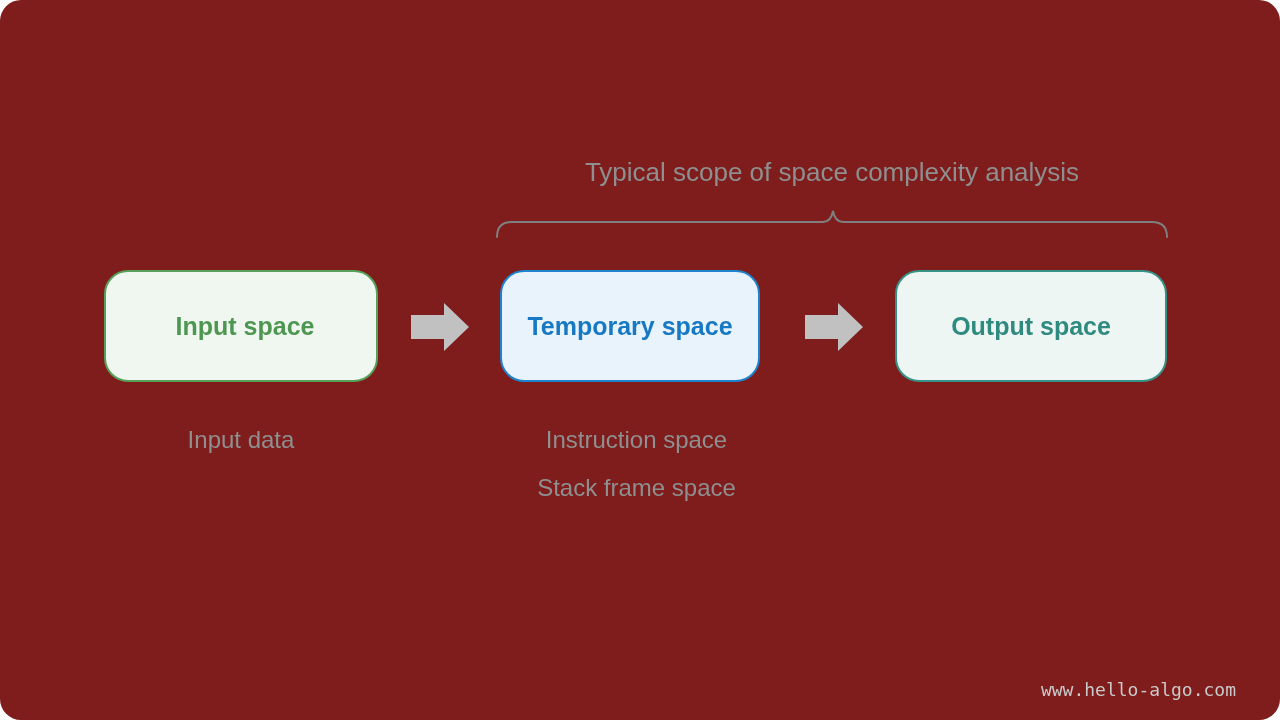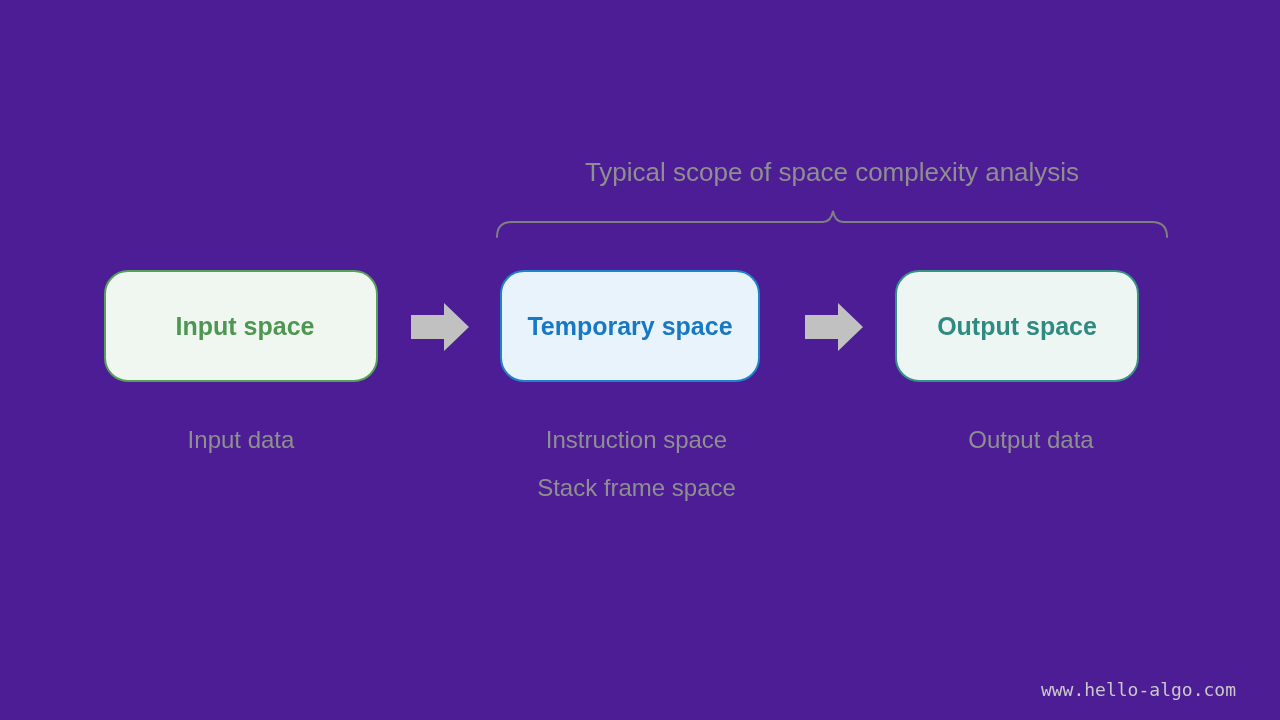--- a/index.html
+++ b/index.html
@@ -4,23 +4,24 @@
 <style>
   html, body {
     margin: 0;
     padding: 0;
     background: #ffffff;
   }
   .canvas {
     position: relative;
     width: 1280px;
     height: 720px;
-    background: #4c1d95;
+    background: #7f1d1d;
     overflow: hidden;
     font-family: "Liberation Sans", "DejaVu Sans", sans-serif;
+    border-radius: 21px;
   }
   .diagram-title {
     position: absolute;
     left: 496px;
     top: 155px;
     width: 672px;
     text-align: center;
     font-size: 26px;
     line-height: 34px;
     color: #8f8f8f;
@@ -44,21 +45,21 @@
     align-items: center;
     justify-content: center;
   }
   .space-box .box-label {
     font-size: 25px;
     font-weight: bold;
     white-space: nowrap;
   }
   .box-input     { left: 104px; width: 274px; }
   .box-temporary { left: 500px; width: 260px; }
-  .box-output    { left: 895px; width: 244px; }
+  .box-output    { left: 895px; width: 272px; }
   .flow-arrow {
     position: absolute;
     top: 303px;
     width: 58px;
     height: 48px;
   }
   .arrow-1 { left: 411px; }
   .arrow-2 { left: 805px; }
   .annotation {
     position: absolute;
@@ -115,19 +116,16 @@
 
   <div class="annotation ann-input" style="color: rgb(143, 143, 143);">
     <div>Input data</div>
   </div>
 
   <div class="annotation ann-temporary" style="color: rgb(143, 143, 143);">
     <div>Instruction space</div>
     <div>Stack frame space</div>
   </div>
 
-  <div class="annotation ann-output" style="color: rgb(143, 143, 143);">
-    <div>Output data</div>
-  </div>
 
   <div class="watermark" style="color: rgb(201, 201, 201);">www.hello-algo.com</div>
 
 </div>
 
 </body></html>

